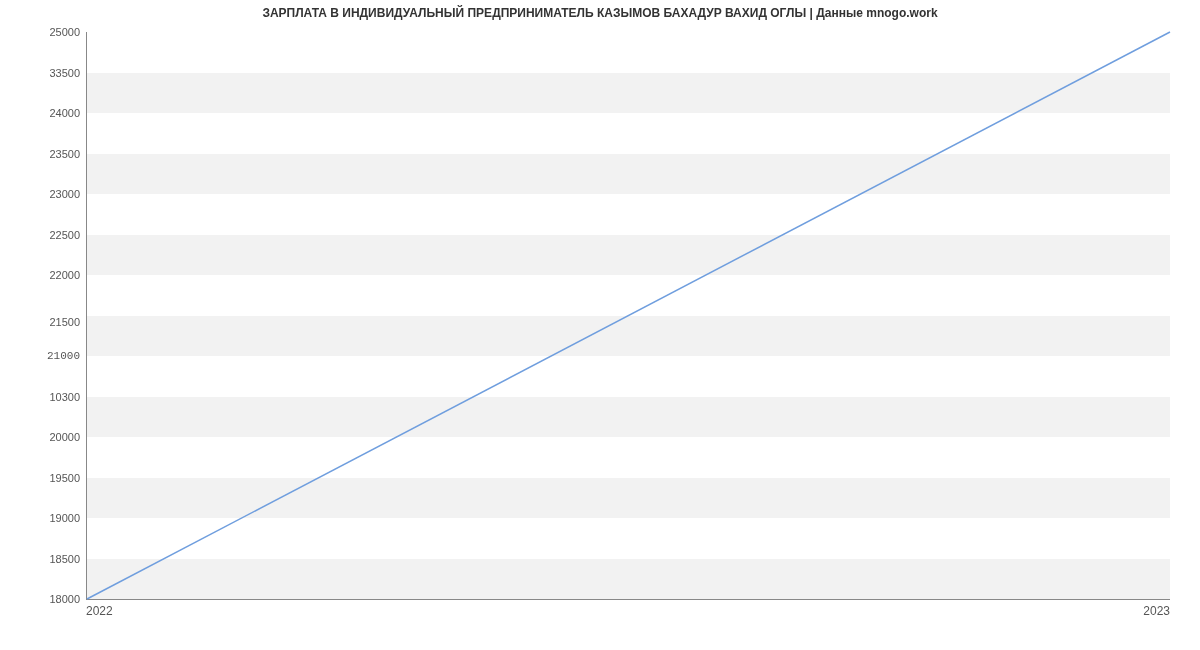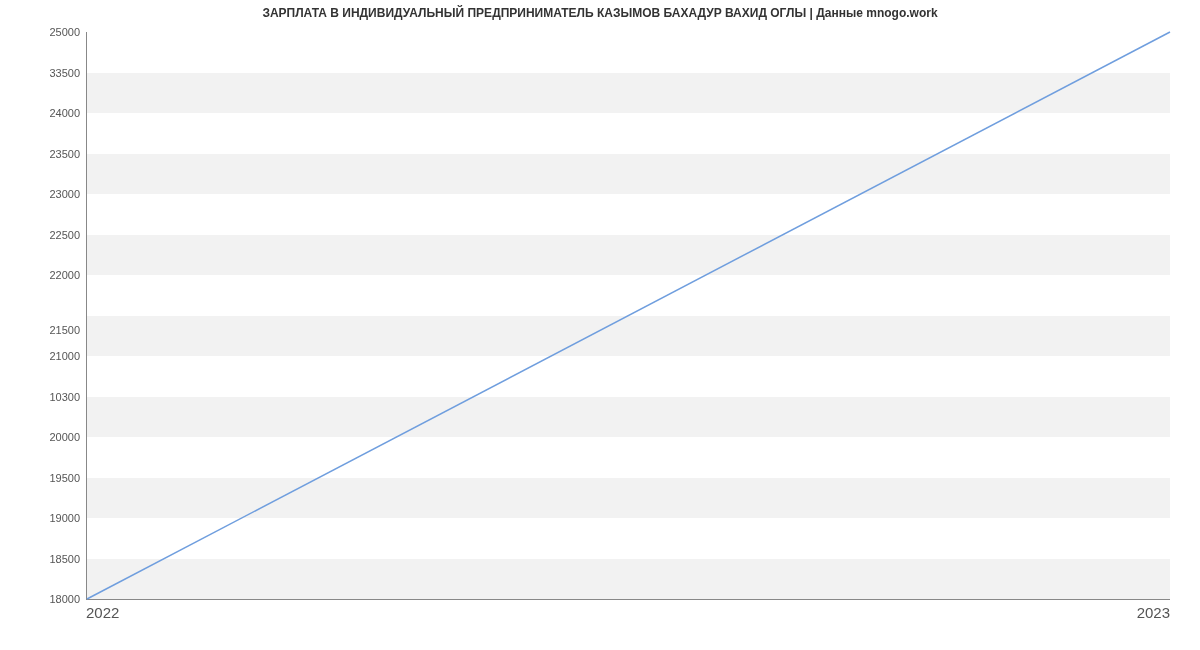--- a/index.html
+++ b/index.html
@@ -47,21 +47,21 @@
     right: 1120px;
     width: 60px;
     text-align: right;
     font-size: 11px;
     color: #555;
     transform: translateY(-50%);
   }
   .xtick {
     position: absolute;
     top: 604px;
-    font-size: 15px;
+    font-size: 12px;
     color: #555;
   }
   svg.line {
     position: absolute;
     left: 0;
     top: 0;
     width: 100%;
     height: 100%;
     overflow: visible;
   }
@@ -88,22 +88,22 @@
     </svg>
   </div>
 
   <div id="yticks">
       <div class="ytick" style="top: 599px;">18000</div>
       <div class="ytick" style="top: 558.5px;">18500</div>
       <div class="ytick" style="top: 518px;">19000</div>
       <div class="ytick" style="top: 477.5px;">19500</div>
       <div class="ytick" style="top: 437px;">20000</div>
       <div class="ytick" style="top: 396.5px;">10300</div>
-      <div class="ytick" style="top: 356px;">21000</div>
-      <div class="ytick" style="top: 330px;">21500</div>
+      <div class="ytick" style="top: 356px; font-family: Liberation Mono, monospace;">21000</div>
+      <div class="ytick" style="top: 322px;">21500</div>
       <div class="ytick" style="top: 275px;">22000</div>
       <div class="ytick" style="top: 234.5px;">22500</div>
       <div class="ytick" style="top: 194px;">23000</div>
       <div class="ytick" style="top: 153.5px;">23500</div>
       <div class="ytick" style="top: 113px; text-align: right;">24000</div>
       <div class="ytick" style="top: 72.5px;">33500</div>
       <div class="ytick" style="top: 32px;">25000</div>
     </div>
 
   <div class="xtick" style="left:86px;">2022</div>

